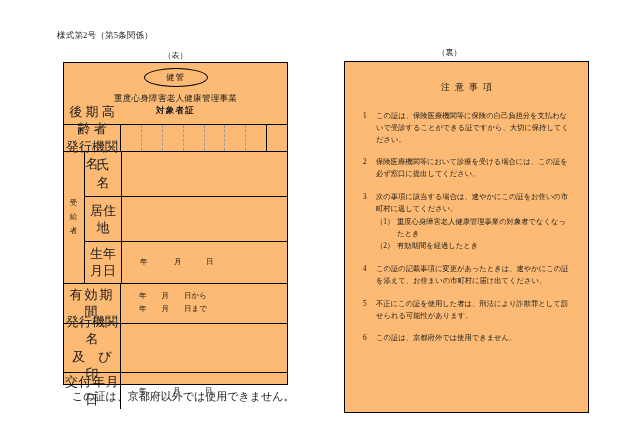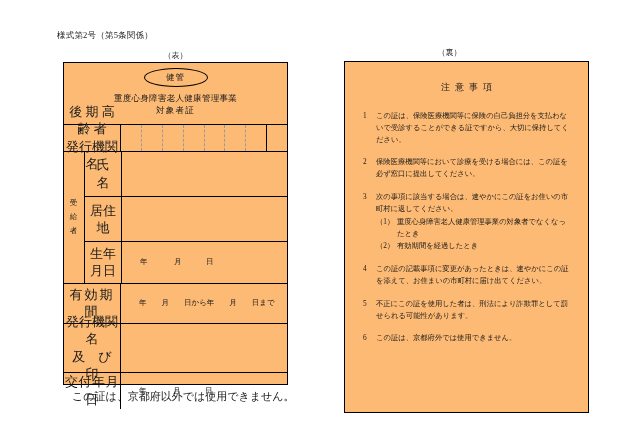--- a/index.html
+++ b/index.html
@@ -78,21 +78,21 @@
     font-size: 8.5px;
     letter-spacing: 1px;
   }
   .cert-title {
     text-align: center;
     font-size: 8.5px;
     line-height: 1.45;
     padding-bottom: 7px;
     letter-spacing: 0.3px;
   }
-  .cert-title .line2 { letter-spacing: 1.2px; }
+  .cert-title .line2 { letter-spacing: 1.2px; font-weight: bold; }
 
   
   .row {
     display: flex;
     border-top: 1px solid #000;
     box-sizing: border-box;
   }
   .lbl {
     box-sizing: border-box;
     display: flex;
@@ -162,21 +162,21 @@
     display: flex;
     padding-left: 18px;
     font-size: 7.5px;
   }
   .date-inline span { display: inline-block; }
   .dt-y { width: 34px; }
   .dt-m { width: 32px; }
 
   .date-stack {
     display: flex;
-    flex-direction: row;
+    flex-direction: column;
     justify-content: center;
     padding-left: 18px;
     line-height: 1.7;
     font-size: 7.5px;
   }
 
   #row-valid  { height: 40px; }
   #row-issuer { height: 49px; }
   #row-issued { height: 37px; }
   #row-valid .lbl, #row-issuer .lbl, #row-issued .lbl { width: 56px; }

